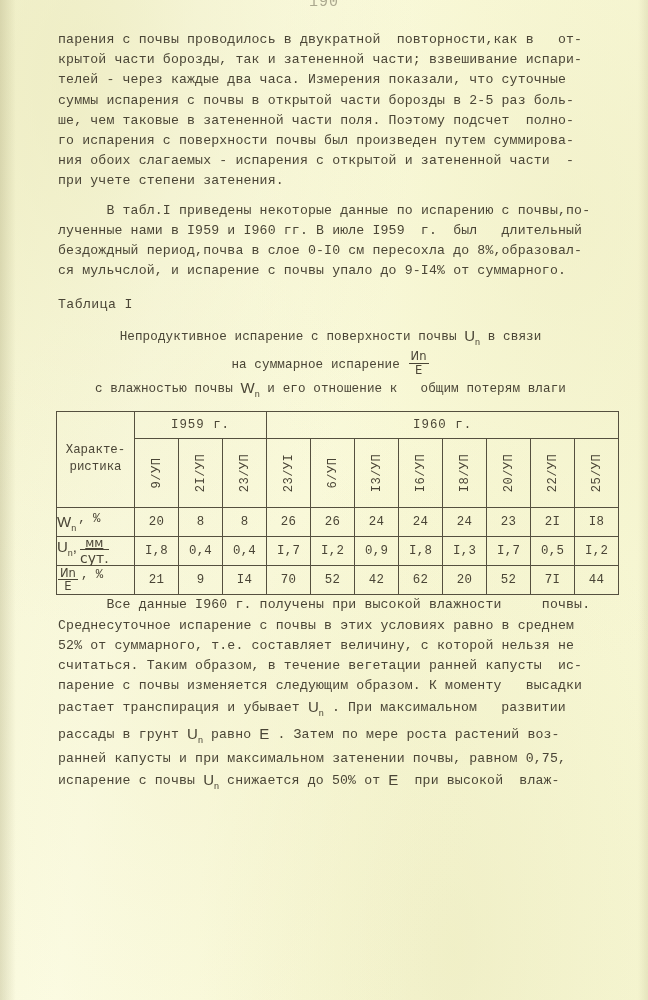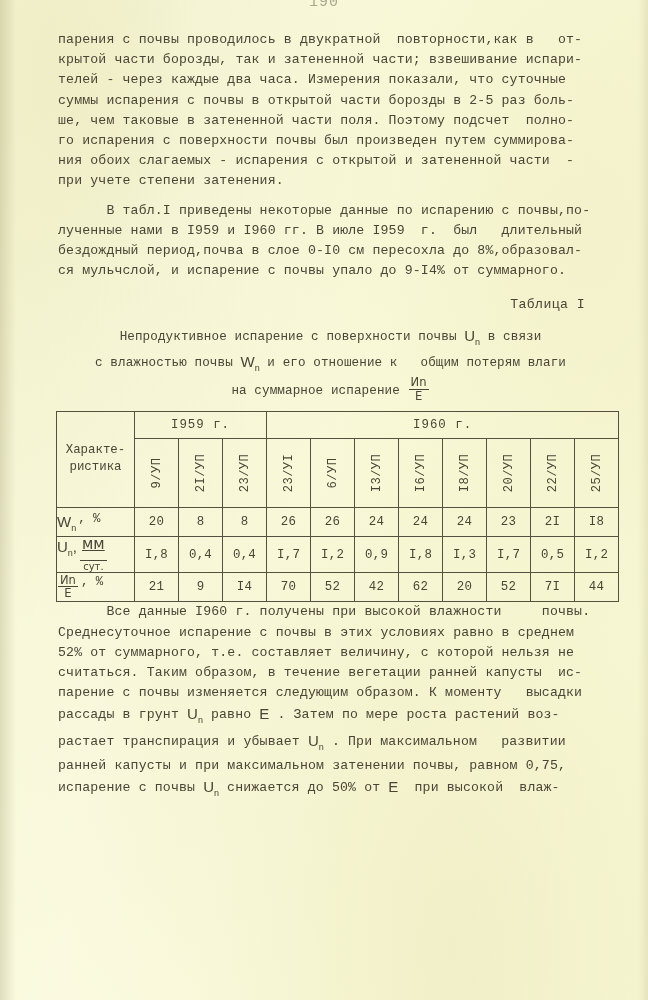--- a/index.html
+++ b/index.html
@@ -68,21 +68,21 @@
     line-height: 20.2px;
     letter-spacing: 0.15px;
     text-align: justify;
     white-space: pre-wrap;
     color: #4a4536;
   }
   p.body-text.para2 { margin-top: 9px; }
 
   .tbl-number {
     margin-top: 16px;
-    text-align: right;
+    text-align: left;
     padding-right: 18px;
     font-size: 13.2px;
     letter-spacing: 0.4px;
   }
 
   .tbl-caption {
     margin-top: 13px;
     text-align: center;
     font-size: 12.6px;
     line-height: 19px;
@@ -114,22 +114,22 @@
     font-size: 14px;
     border-bottom: 1px solid #4a4536;
     padding: 0 2px 0px 2px;
   }
   .frac .den {
     display: block;
     font-size: 14px;
     padding-top: 1px;
   }
   .frac.small .num, .frac.small .den { font-size: 11.5px; }
-  .frac.tiny .num { font-size: 15px; padding-bottom: 8px; text-decoration: underline; }
-  .frac.tiny .den { font-size: 10px; }
+  .frac.tiny .num { font-size: 12px; padding-bottom: 0; text-decoration: underline; }
+  .frac.tiny .den { font-size: 14px; }
 
   
   .tbl-wrap {
     margin-top: 8px;
     margin-left: -2px;
     width: 560px;
     position: relative;
   }
   table.data {
     border-collapse: collapse;
@@ -203,22 +203,22 @@
 
     <p class="body-text para2">      В табл.I приведены некоторые данные по испарению с почвы,по-
 лученные нами в I959 и I960 гг. В июле I959  г.  был   длительный
 бездождный период,почва в слое 0-I0 см пересохла до 8%,образовал-
 ся мульчслой, и испарение с почвы упало до 9-I4% от суммарного.</p>
 
     <div class="tbl-number">Таблица I</div>
 
     <div class="tbl-caption">
       <span class="cap-line"><span>Непродуктивное испарение с поверхности почвы </span><span class="sym">U<sub>n</sub></span><span> в связи</span></span>
+      <span class="cap-line"><span>на суммарное испарение </span><span class="frac small"><span class="num">Иn</span><span class="den">E</span></span></span>
       <span class="cap-line"><span>с влажностью почвы </span><span class="sym">W<sub>n</sub></span><span> и его отношение к   общим потерям влаги</span></span>
-      <span class="cap-line"><span>на суммарное испарение </span><span class="frac small"><span class="num">Иn</span><span class="den">E</span></span></span>
     </div>
 
     <div class="tbl-wrap">
       <table class="data">
         <colgroup>
           <col style="width:78px">
           <col style="width:44px">
             <col style="width:44px">
             <col style="width:44px">
           <col style="width:44px">
@@ -344,23 +344,23 @@
         </tbody>
       </table>
     </div>
 
     <p class="body-text after-table">      Все данные I960 г. получены при высокой влажности     почвы.
 Среднесуточное испарение с почвы в этих условиях равно в среднем
 52% от суммарного, т.е. составляет величину, с которой нельзя не
 считаться. Таким образом, в течение вегетации ранней капусты  ис-
 парение с почвы изменяется следующим образом. К моменту   высадки</p>
 
+    <p class="body-text"><span>растает транспирация и убывает </span><span class="sym">U<sub>n</sub></span><span> . При максимальном   развитии</span></p>
+
     <p class="body-text"><span>рассады в грунт </span><span class="sym">U<sub>n</sub></span><span> равно </span><span class="sym">E</span><span> . Затем по мере роста растений воз-</span></p>
-
-    <p class="body-text"><span>растает транспирация и убывает </span><span class="sym">U<sub>n</sub></span><span> . При максимальном   развитии</span></p>
 
     <p class="body-text">ранней капусты и при максимальном затенении почвы, равном 0,75,</p>
 
     <p class="body-text"><span>испарение с почвы </span><span class="sym">U<sub>n</sub></span><span> снижается до 50% от </span><span class="sym">E</span><span>  при высокой  влаж-</span></p>
 
 
   </div>
 </div>
 
 </body></html>

